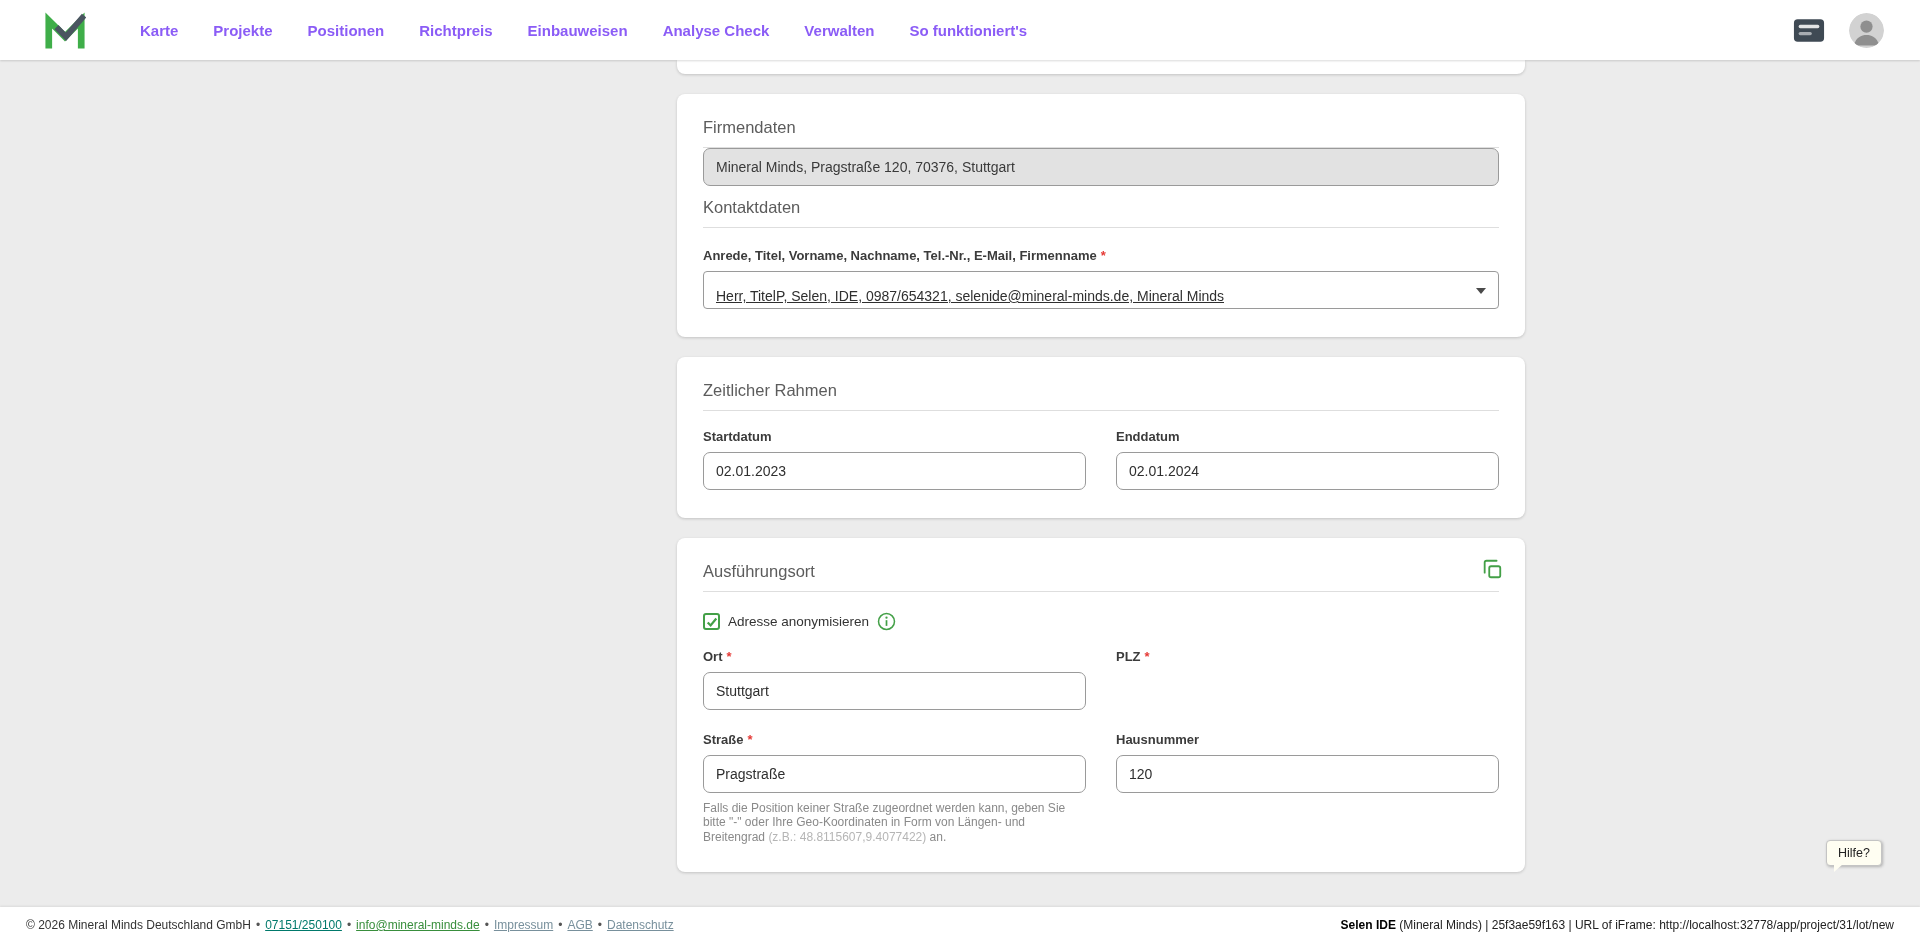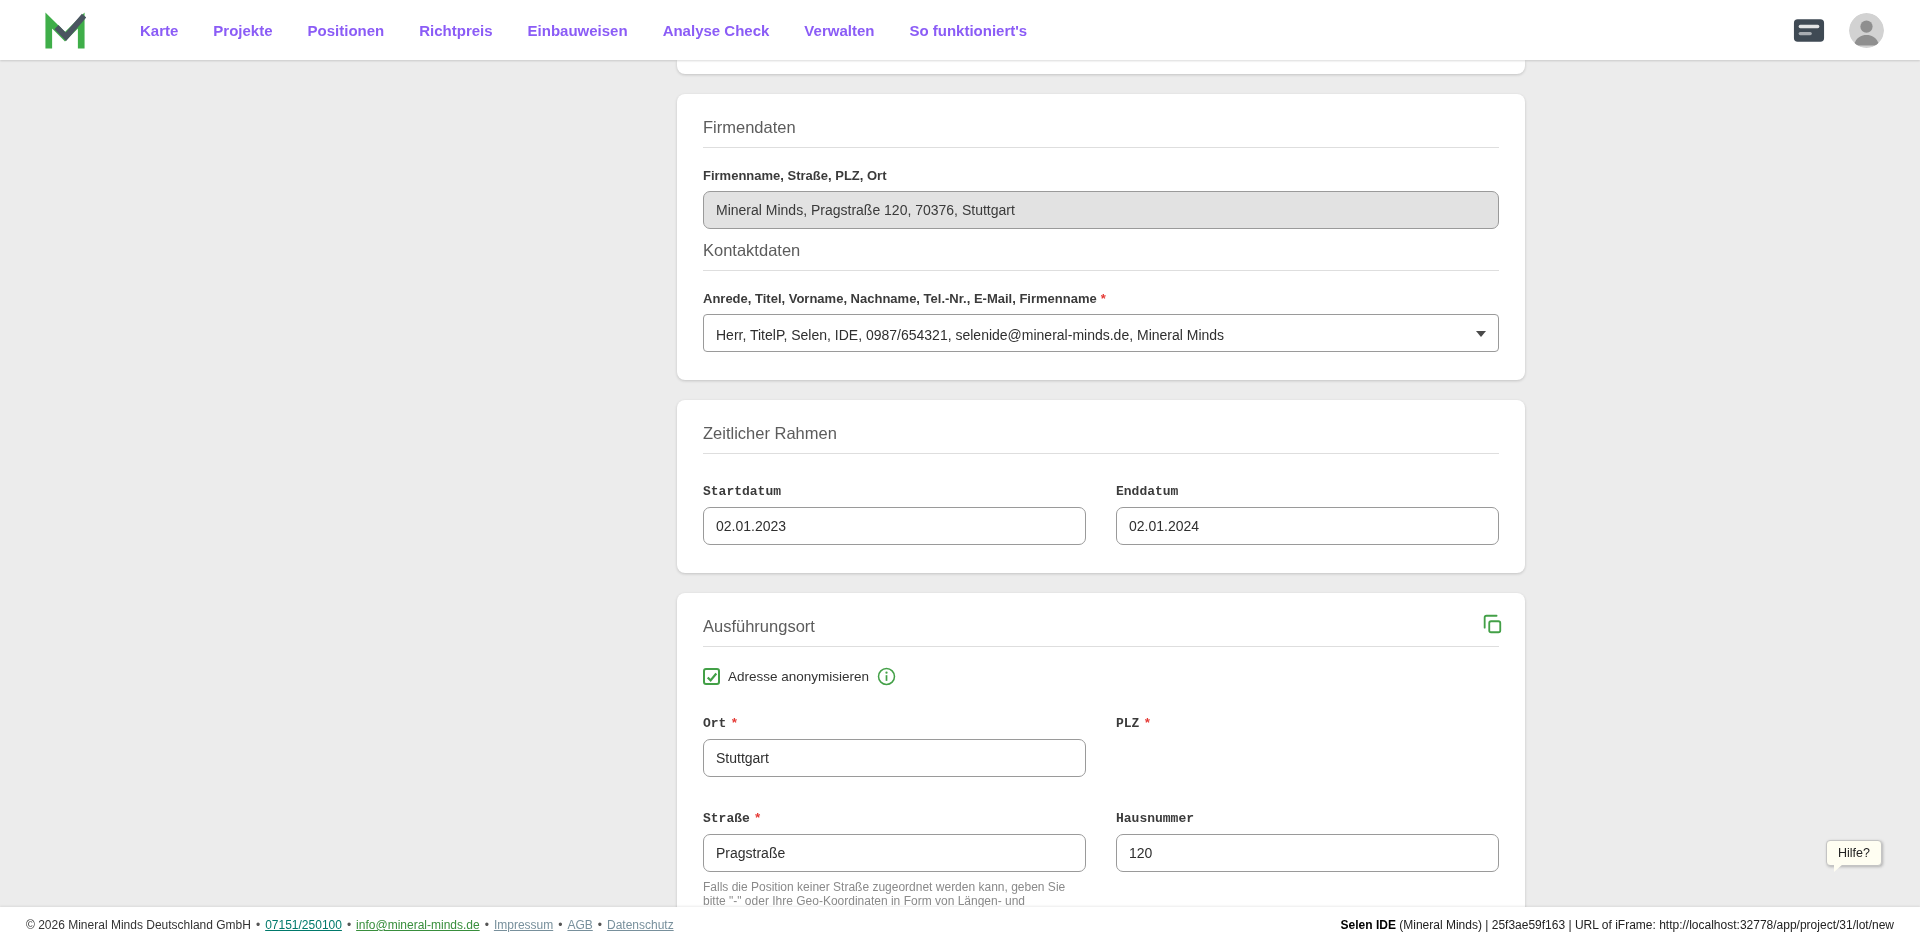--- a/index.html
+++ b/index.html
@@ -35,37 +35,37 @@
     padding: 24px 26px 28px; margin-bottom: 20px;
     position: relative;
   }
   .sliver-top { height: 14px; padding: 0; border-radius: 0 0 8px 8px; }
 
   .card-title { font-size: 16.5px; font-weight: normal; color: #5c5c5c; }
   .divider { height: 1px; background: #dedede; margin-top: 10px; }
   .section-gap { margin-top: 12px; }
 
   .field-label { display: flex; gap: 4px; font-size: 13px; font-weight: bold; color: #3b3b3b; margin: 20px 0 8px; }
-  .grid2 .field-label { margin-top: 12px; font-family: Liberation Mono, monospace; }
+  .grid2 .field-label { margin-top: 0; }
   .req { color: #e53935; font-weight: bold; }
 
   .text-input {
     width: 100%; height: 38px;
     border: 1px solid #9a9a9a; border-radius: 7px;
     padding: 0 12px; font-size: 14px; color: #2f2f2f;
     background: #fff; font-family: "Liberation Sans", sans-serif;
     outline: none;
   }
   .text-input.readonly { background: #e2e2e2; color: #3a3a3a; }
   .text-input.focused { border: 2px solid #1976d2; padding: 0 11px; }
 
   .select {
     width: 100%; height: 38px; border: 1px solid #9a9a9a; border-radius: 4px;
     background: #fff; position: relative; cursor: pointer;
-    display: flex; align-items: center; padding: 4px 32px 0 12px;
+    display: flex; align-items: flex-start; padding: 16px 32px 0 12px; text-decoration: underline;
   }
   .select-value { font-size: 14px; color: #2f2f2f; white-space: nowrap; overflow: hidden; }
   .caret {
     position: absolute; right: 12px; top: 16px; width: 0; height: 0;
     border-left: 5px solid transparent; border-right: 5px solid transparent;
     border-top: 6px solid #4a4a4a;
   }
 
   .grid2 { display: grid; grid-template-columns: 1fr 1fr; column-gap: 30px; row-gap: 22px; margin-top: 18px; }
   .cell {}
@@ -162,23 +162,20 @@
 </header>
 
 <div class="main">
 
   <div class="card sliver-top"></div>
 
   <section class="card">
     <h2 class="card-title">Firmendaten</h2>
     <div class="divider"></div>
 
-    <div class="field-label">
-      <span>Firmenname, Straße, PLZ, Ort</span>
-    </div>
     <input class="text-input readonly" readonly="" value="Mineral Minds, Pragstraße 120, 70376, Stuttgart" style="">
 
     <h2 class="card-title section-gap">Kontaktdaten</h2>
     <div class="divider"></div>
 
     <div class="field-label">
       <span>Anrede, Titel, Vorname, Nachname, Tel.-Nr., E-Mail, Firmenname</span>
       <span class="req">*</span>
     </div>
     <div class="select">

